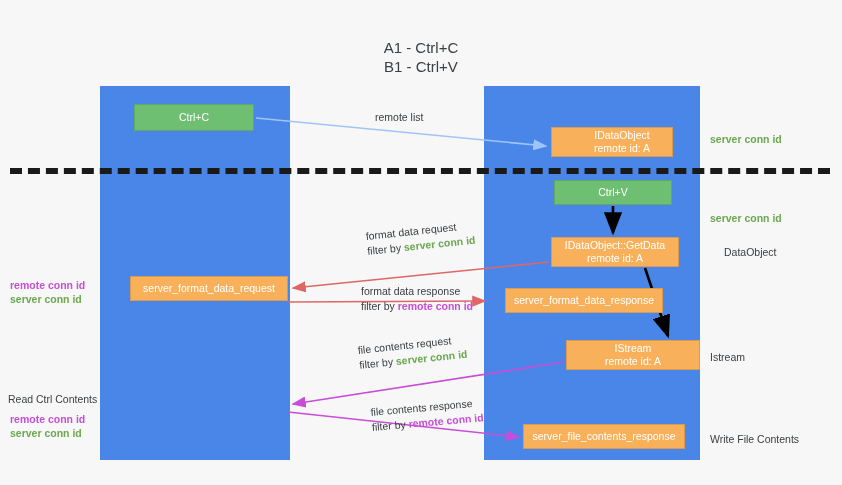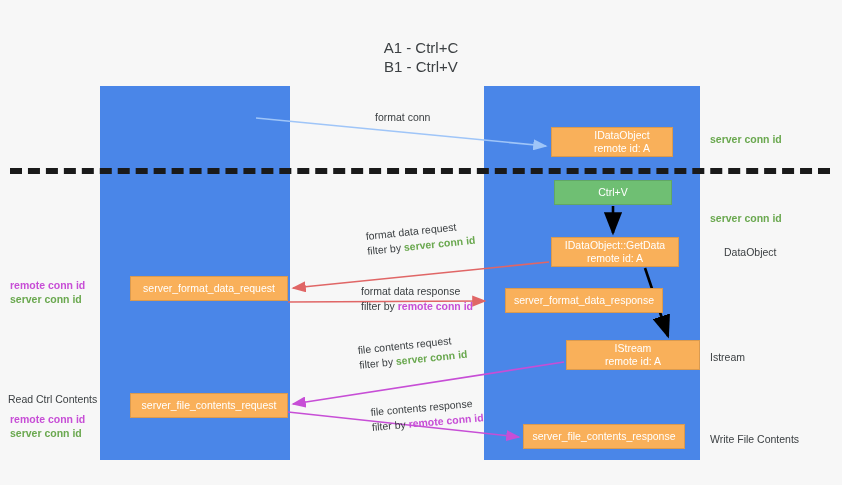--- a/index.html
+++ b/index.html
@@ -131,20 +131,23 @@
 
     <line x1="645" y1="268" x2="668" y2="336" stroke="#000000" stroke-width="2.6" marker-end="url(#ah-black)"></line>
 
     <line x1="564" y1="362" x2="293" y2="404" stroke="#c74ed6" stroke-width="1.6" marker-end="url(#ah-mag)"></line>
 
     <line x1="288" y1="412" x2="519" y2="437" stroke="#c74ed6" stroke-width="1.6" marker-end="url(#ah-mag)"></line>
   </svg>
 
   <div class="abs" id="divider"></div>
 
+  <div class="abs box box-green" id="box-ctrlc">
+    <div>Ctrl+C</div>
+  </div>
 
   <div class="abs box box-orange" id="box-idataobject">
     <div>IDataObject</div>
     <div class="l2">remote id: A</div>
   </div>
 
   <div class="abs box box-green" id="box-ctrlv">
     <div>Ctrl+V</div>
   </div>
 
@@ -159,30 +162,27 @@
 
   <div class="abs box box-orange" id="box-fmt-resp">
     <div>server_format_data_response</div>
   </div>
 
   <div class="abs box box-orange" id="box-istream">
     <div>IStream</div>
     <div class="l2">remote id: A</div>
   </div>
 
-  <div class="abs box box-orange" id="box-file-req">
-    <div>server_file_contents_request</div>
-  </div>
 
   <div class="abs box box-orange" id="box-file-resp">
     <div>server_file_contents_response</div>
   </div>
 
   <div class="abs edge-label" id="lbl-format-list">
-    <span>format conn</span>
+    <span>remote list</span>
   </div>
 
   <div class="abs edge-label" id="lbl-fmt-req">
     <div>format data request</div>
     <div>
       <span>filter by </span><span class="k-server">server conn id</span>
     </div>
   </div>
 
   <div class="abs edge-label" id="lbl-fmt-resp">

